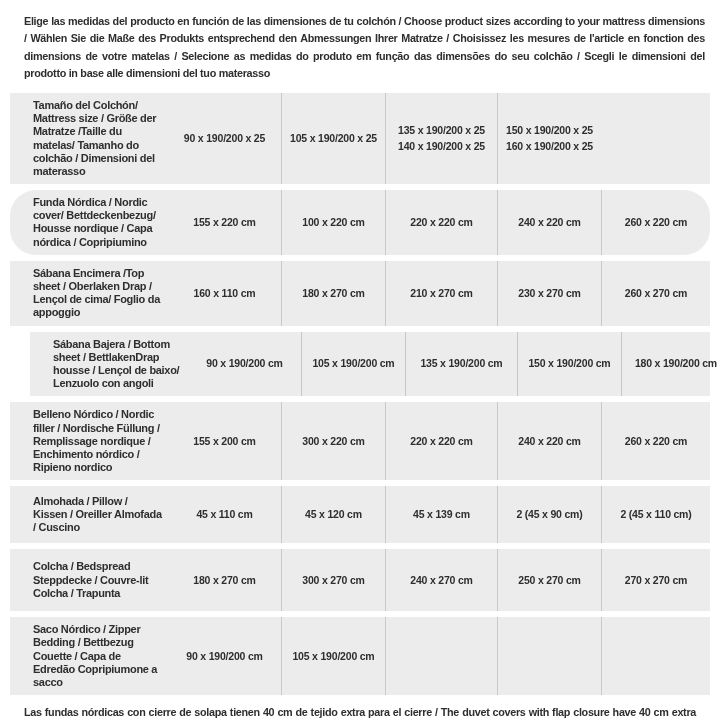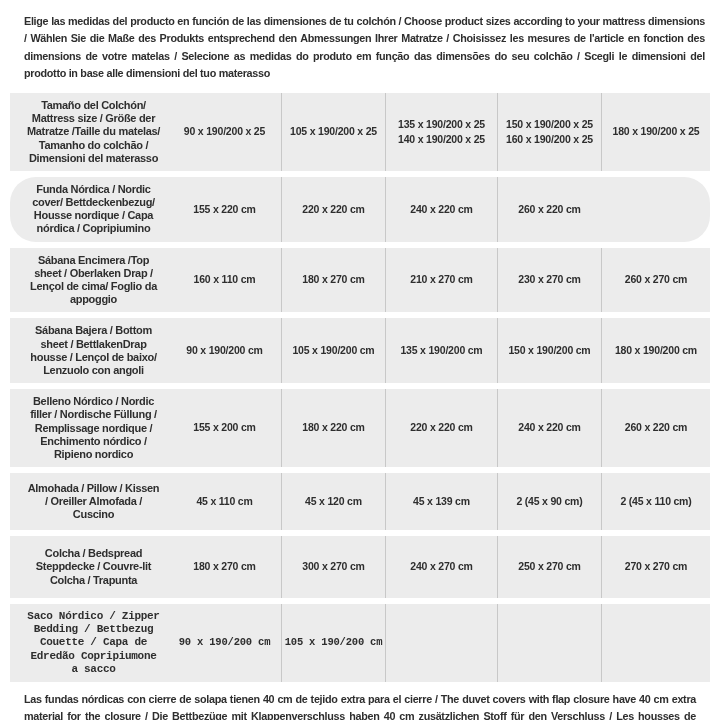--- a/index.html
+++ b/index.html
@@ -24,50 +24,49 @@
     margin: 4px 10px 0 10px;
     width: 700px;
   }
   .row {
     display: grid;
     grid-template-columns: 158px 113px 104px 112px 104px 109px;
     background: #ececec;
     margin-bottom: 6px;
     align-items: stretch;
   }
-  .row:last-child { margin-bottom: 0; font-family: Liberation Mono, monospace; }
+  .row:last-child { margin-bottom: 0; }
   .lbl {
     display: flex;
     align-items: center;
-    padding: 6px 6px 6px 15px;
+    padding: 6px 6px 6px 23px;
     font-size: 11px;
     font-weight: bold;
     line-height: 1.2;
     letter-spacing: -0.3px;
     color: #2e2e2e;
-    text-align: center;
   }
   .val {
     display: flex;
     align-items: center;
     justify-content: center;
     text-align: center;
     font-size: 10.5px;
     font-weight: bold;
     letter-spacing: -0.2px;
     white-space: pre-line;
     line-height: 1.45;
     color: #2e2e2e;
     padding: 4px 2px;
   }
   .val + .val { border-left: 1px solid #c8c8c8; }
   .r1 { min-height: 70px; }
   .r2 { min-height: 62px; border-radius: 26px; }
   .r3 { min-height: 58px; }
-  .r4 { min-height: 64px; }
+  .r4 { min-height: 64px; margin-left: 20px; }
   .r5 { min-height: 74px; }
   .r6 { min-height: 57px; }
   .r7 { min-height: 62px; }
   .r8 { min-height: 58px; }
   .note {
     padding: 9px 24px 0 24px;
     font-size: 10.8px;
     font-weight: bold;
     line-height: 1.6;
     text-align: justify;
@@ -85,26 +84,26 @@
   <div class="size-table">
 
     <div class="row r1">
       <div class="lbl">Tamaño del Colchón/ Mattress size / Größe der Matratze /Taille du matelas/ Tamanho do colchão / Dimensioni del materasso</div>
       <div class="val">90 x 190/200 x 25</div>
       <div class="val">105 x 190/200 x 25</div>
       <div class="val">135 x 190/200 x 25
 140 x 190/200 x 25</div>
       <div class="val">150 x 190/200 x 25
 160 x 190/200 x 25</div>
-      <div class="val">180 x 190/200 x 25</div>
     </div>
 
     <div class="row r2">
       <div class="lbl">Funda Nórdica /  Nordic cover/ Bettdeckenbezug/ Housse nordique  / Capa nórdica / Copripiumino</div>
       <div class="val">155 x 220 cm</div>
+      <div class="val">100 x 220 cm</div>
       <div class="val">220 x 220 cm</div>
       <div class="val">240 x 220 cm</div>
       <div class="val">260 x 220 cm</div>
     </div>
 
     <div class="row r3">
       <div class="lbl">Sábana Encimera /Top sheet / Oberlaken Drap / Lençol de cima/ Foglio da appoggio</div>
       <div class="val">160 x 110 cm</div>
       <div class="val">180 x 270 cm</div>
       <div class="val">210 x 270 cm</div>
@@ -117,21 +116,21 @@
       <div class="val">90 x 190/200 cm</div>
       <div class="val">105 x 190/200 cm</div>
       <div class="val">135 x 190/200 cm</div>
       <div class="val">150 x 190/200 cm</div>
       <div class="val">180 x 190/200 cm</div>
     </div>
 
     <div class="row r5">
       <div class="lbl">Belleno Nórdico / Nordic filler / Nordische Füllung / Remplissage nordique / Enchimento nórdico / Ripieno nordico</div>
       <div class="val">155 x 200 cm</div>
-      <div class="val">180 x 220 cm</div>
+      <div class="val">300 x 220 cm</div>
       <div class="val">220 x 220 cm</div>
       <div class="val">240 x 220 cm</div>
       <div class="val">260 x 220 cm</div>
     </div>
 
     <div class="row r6">
       <div class="lbl">Almohada  / Pillow / Kissen / Oreiller Almofada / Cuscino</div>
       <div class="val">45 x 110 cm</div>
       <div class="val">45 x 120 cm</div>
       <div class="val">45 x 139 cm</div>

